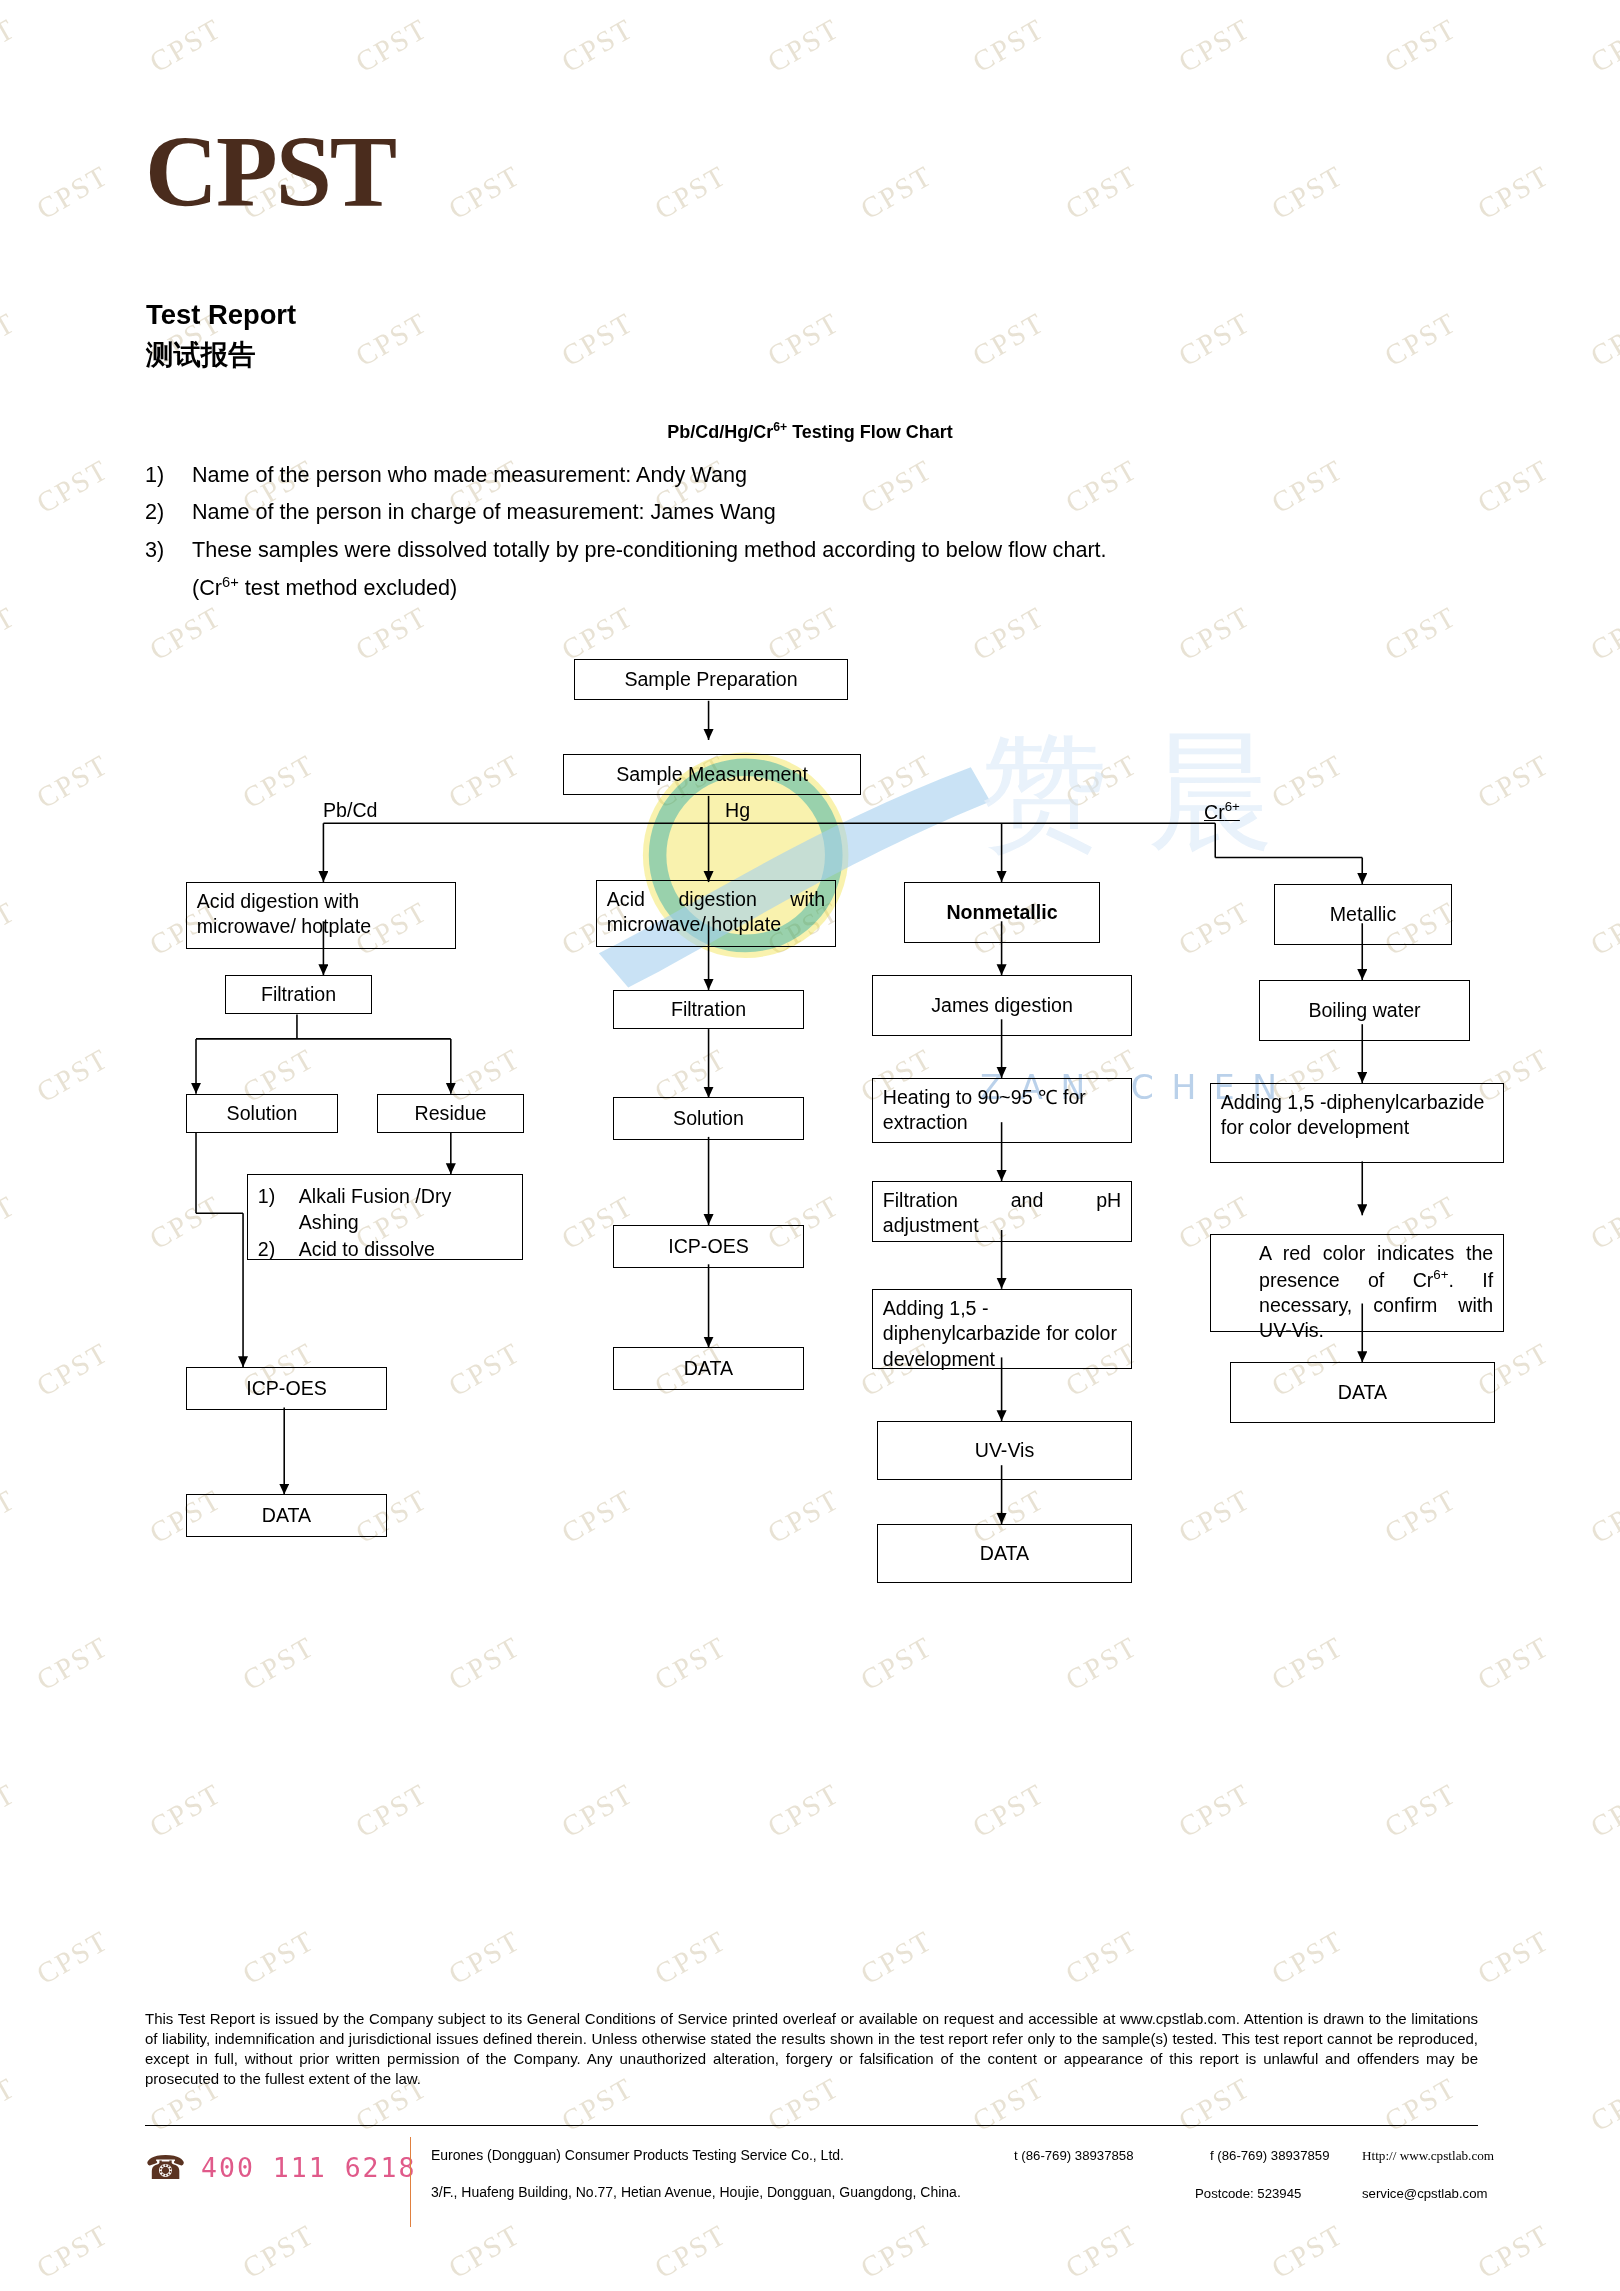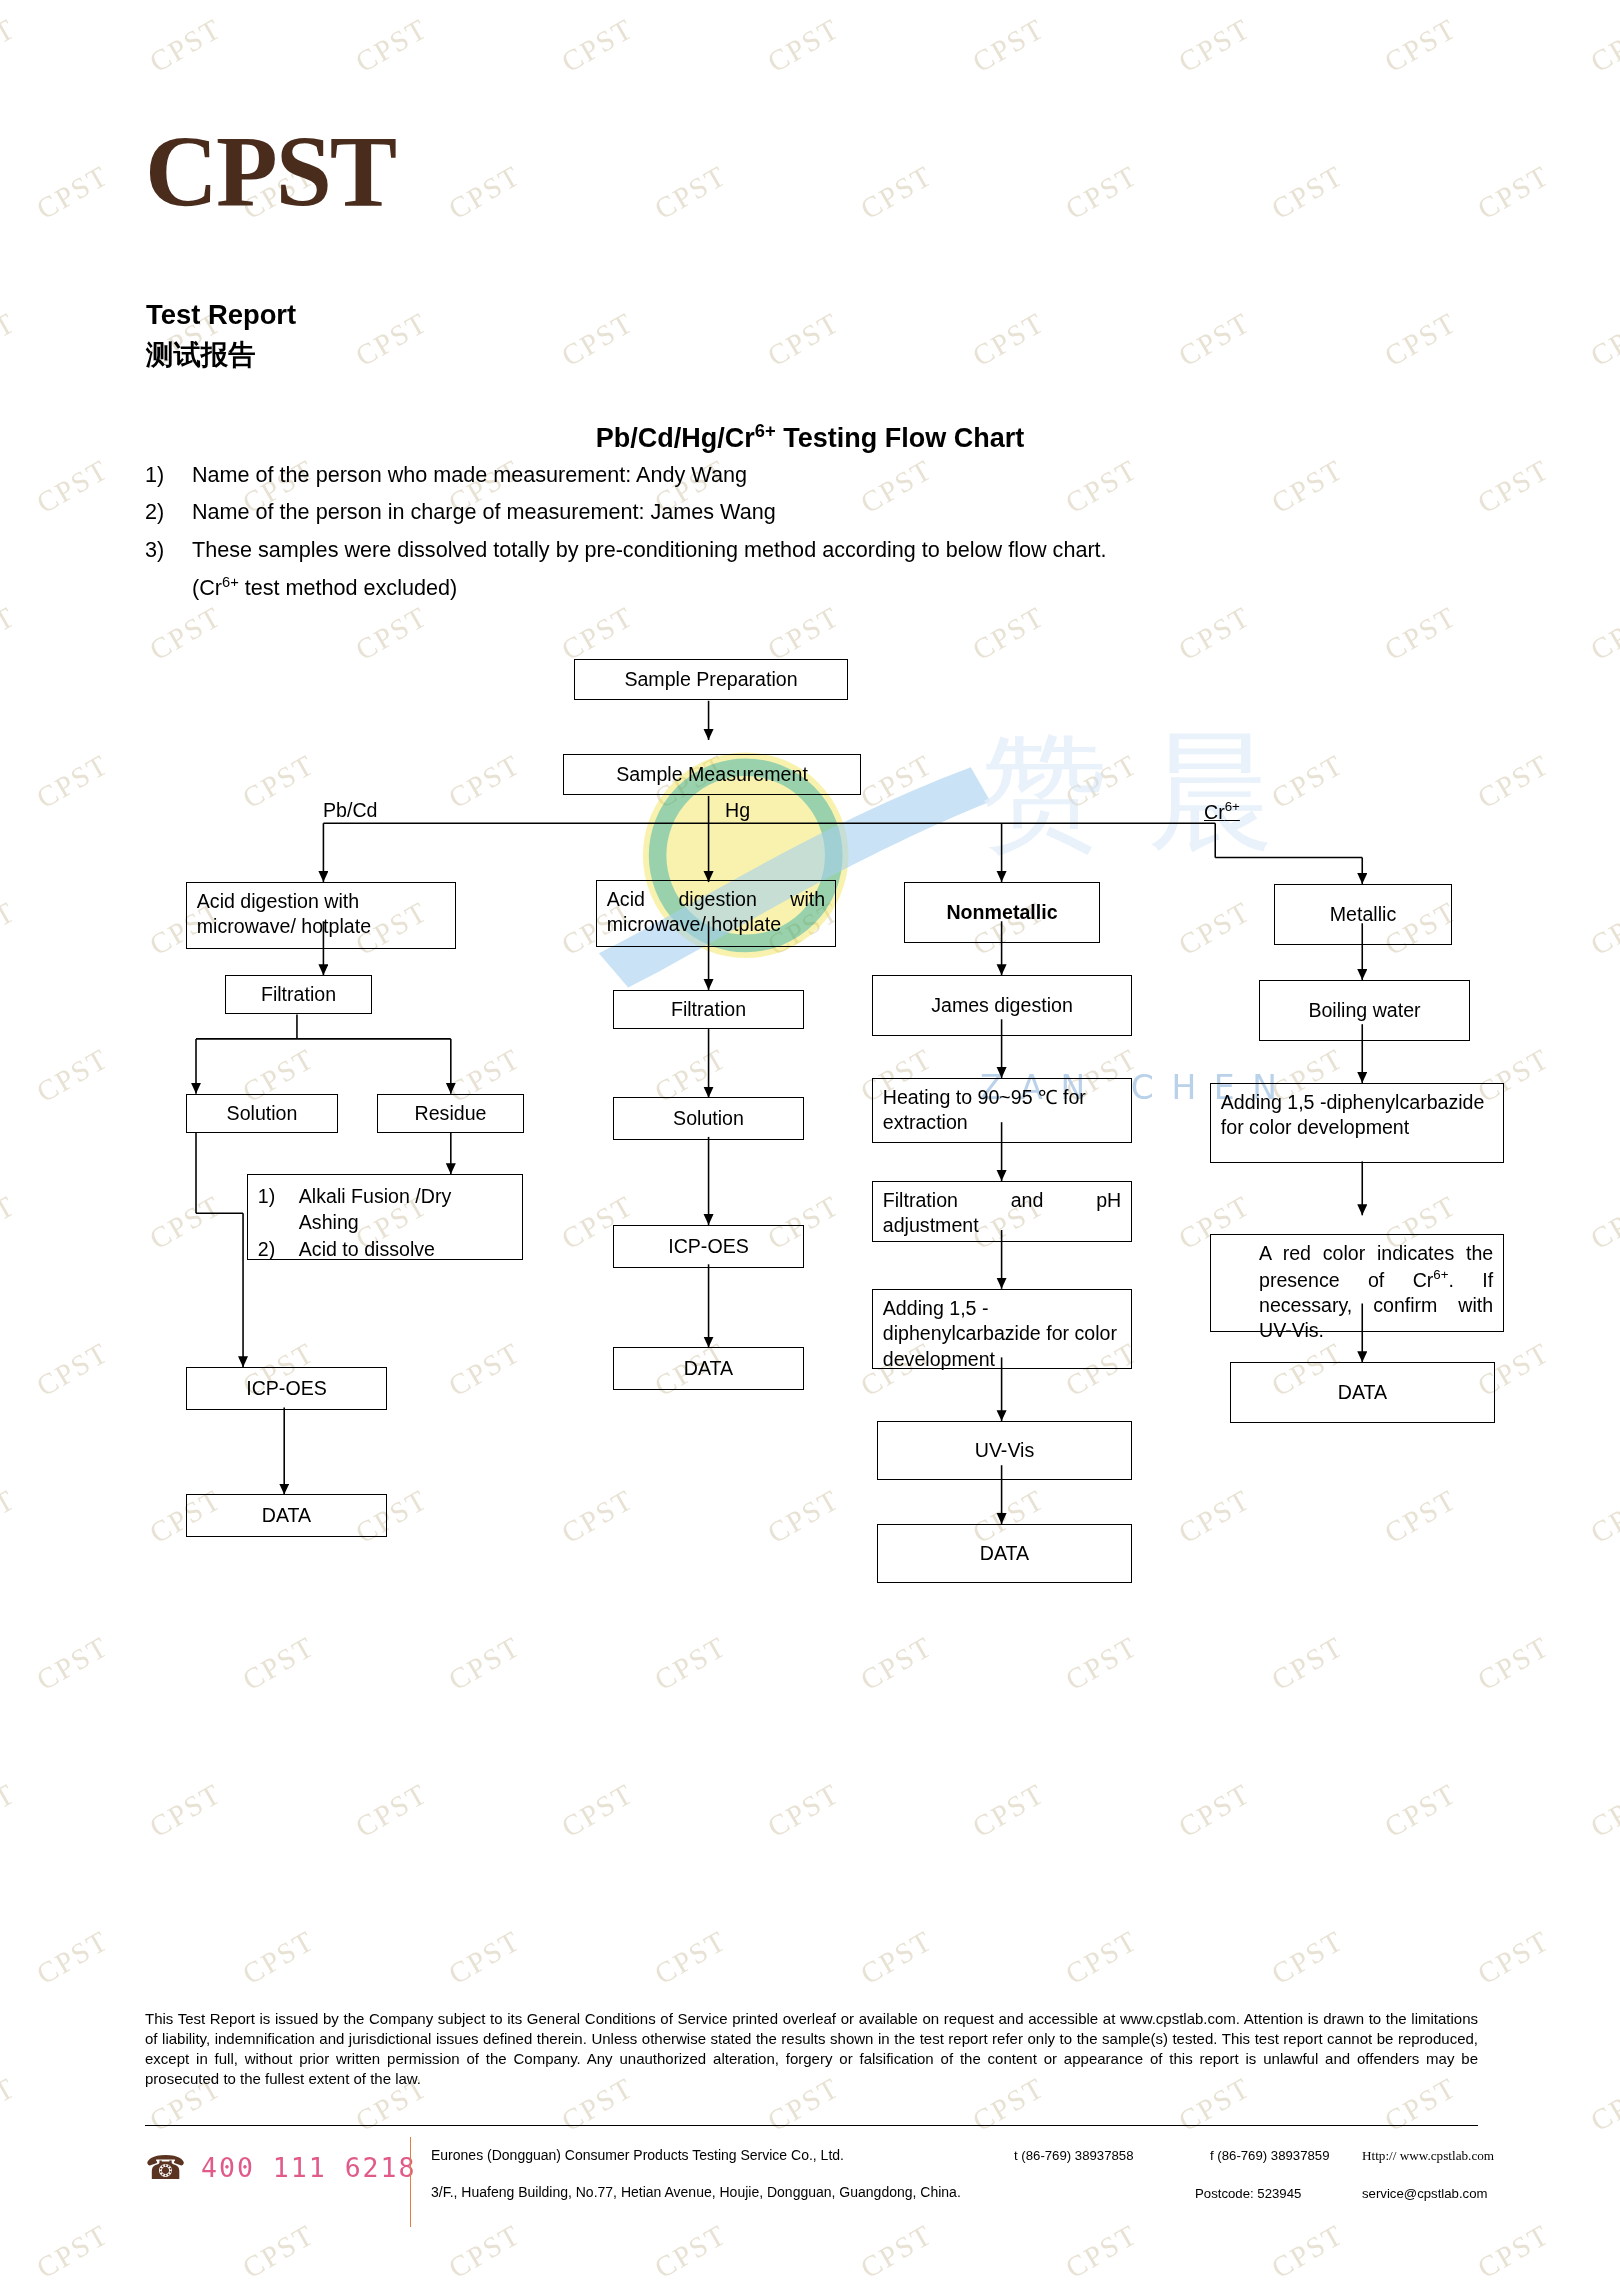--- a/index.html
+++ b/index.html
@@ -43,21 +43,21 @@
 
   .meta{position:absolute;left:627px;top:319px;width:912px;font-size:20.6px;}
   .meta .row{display:flex;}
   .meta .c1{width:353px;}
   .meta .c2{width:323px;}
   .meta .c3{width:225px;text-align:left;}
   .meta .row2{margin-top:13.7px;font-family:"DejaVu Sans",sans-serif;}
   .meta .row2 .c1,.meta .row2 .c2,.meta .row2 .c3{font-weight:bold;}
   .meta .row2 .lbl{font-weight:normal;}
 
-  .flow-title{position:absolute;left:0;top:420px;width:1620px;text-align:center;font-size:27px;font-weight:bold;}
+  .flow-title{position:absolute;left:0;top:420px;width:1620px;text-align:center;font-size:18px;font-weight:bold;}
   .sup{font-size:0.68em;vertical-align:super;}
 
   .notes{position:absolute;left:145px;top:461px;width:1372px;font-size:21.6px;line-height:1.32;}
   .note{display:flex;margin-bottom:8.8px;}
   .note .num{width:47px;flex:none;}
   .note .txt{flex:1;}
   .note-sub{margin-left:47px;}
 
   
   .chart{position:absolute;left:0;top:627px;width:1620px;height:1353px;}

